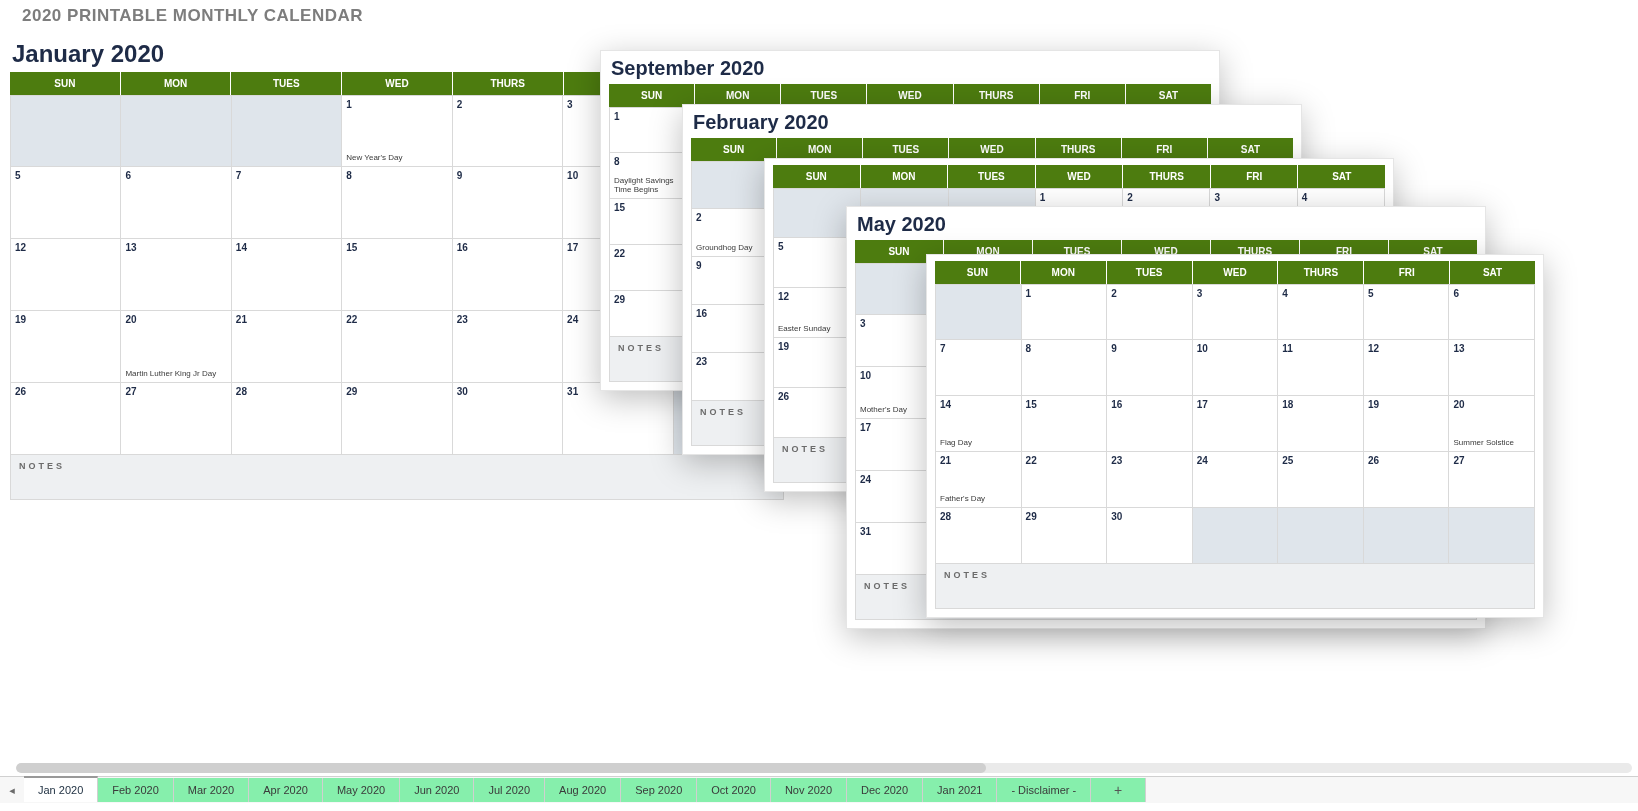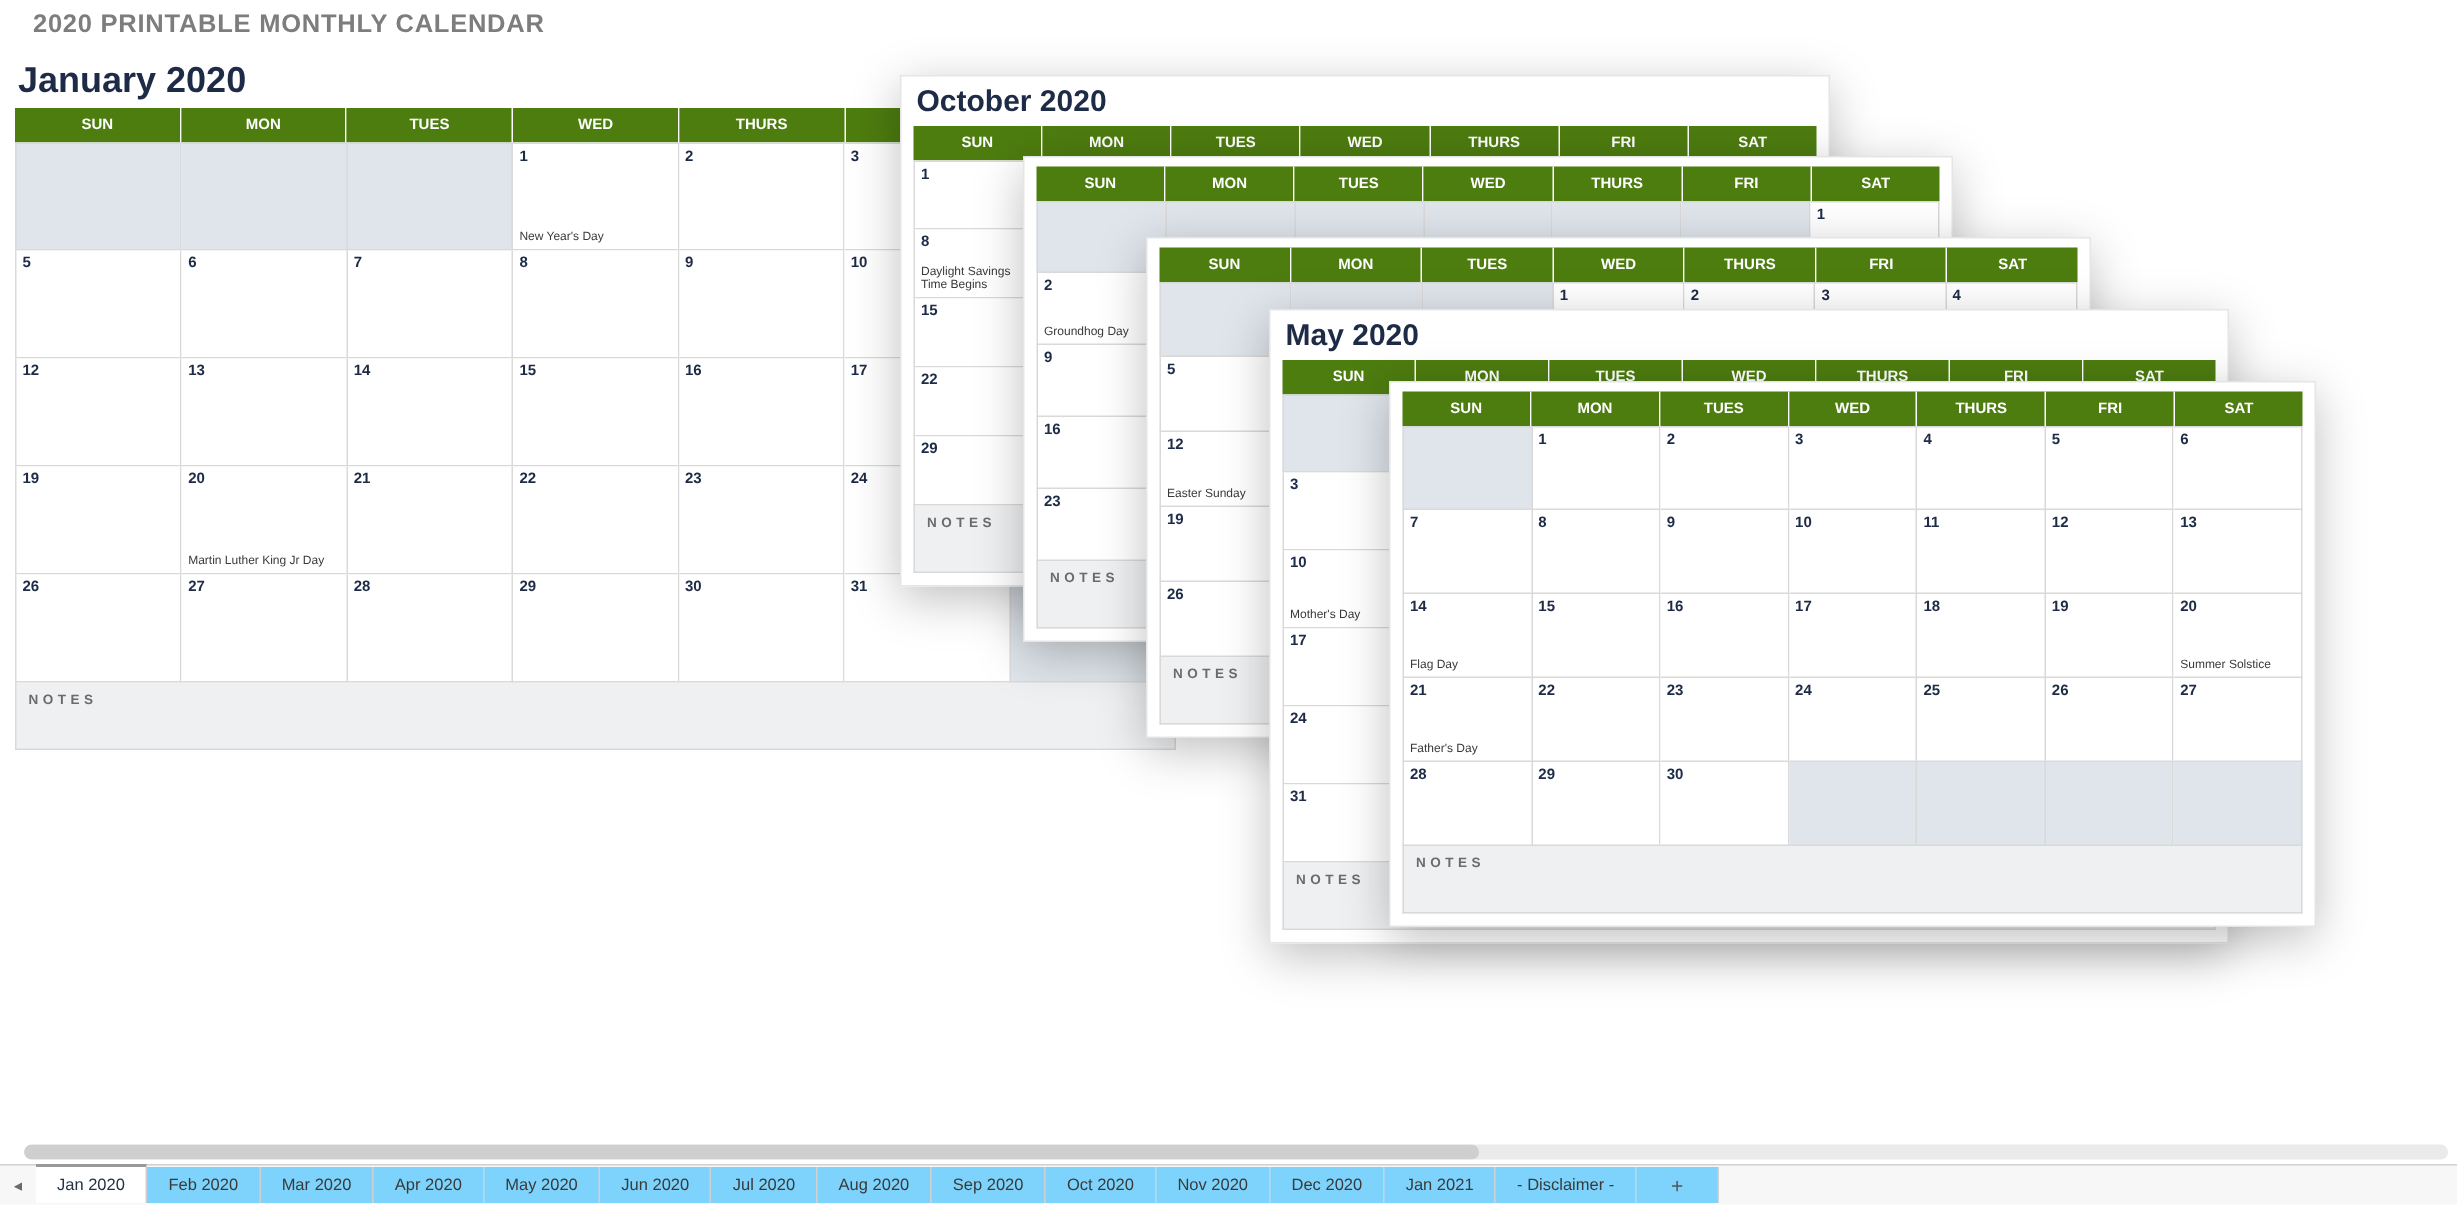--- a/index.html
+++ b/index.html
@@ -34,21 +34,21 @@
   #may{left:846px;top:178px;width:640px;}
   #may .cell{height:52px;}
   #jun{left:926px;top:226px;width:618px;}
   #jun .cell{height:56px;}
 
   
   .hscroll{position:absolute;left:16px;right:6px;top:735px;height:10px;background:#eaeaea;border-radius:5px;overflow:hidden;}
   .hscroll .thumb{height:100%;width:60%;background:#cfcfcf;border-radius:5px;}
   .tabs{position:absolute;left:0;right:0;top:748px;height:26px;display:flex;align-items:center;font-size:11px;color:#3a3a3a;background:#f7f7f7;border-top:1px solid #d0d0d0;}
   .tabs .nav{width:24px;text-align:center;color:#6b6b6b;cursor:default;}
-  .tab{padding:0 14px;height:24px;line-height:24px;border-right:1px solid #d0d0d0;background:#7dd3fc;white-space:nowrap;}
+  .tab{padding:0 14px;height:24px;line-height:24px;border-right:1px solid #d0d0d0;background:#86efac;white-space:nowrap;}
   .tab.active{background:#fff;color:#234;border-top:2px solid #999;margin-top:-2px;}
   .tab.add{width:26px;text-align:center;font-size:14px;color:#555;}
 </style>
 </head>
 <body>
 
 <div class="page-title">2020 PRINTABLE MONTHLY CALENDAR</div>
 
 <div class="stage">
   <div id="jan" class="cal cal-main main">
@@ -169,21 +169,21 @@
           </div>
           <div class="cell">
             <div class="num">31</div>
           </div>
           <div class="cell pad"></div>
         </div>
       </div>
       <div class="notes">NOTES</div>
     </div>
   <div id="mar" class="cal">
-      <div class="cal-title">October 2020</div>
+      <div class="cal-title">September 2020</div>
       <div class="wk">
         <div>SUN</div>
         <div>MON</div>
         <div>TUES</div>
         <div>WED</div>
         <div>THURS</div>
         <div>FRI</div>
         <div>SAT</div>
       </div>
       <div class="grid">
@@ -292,20 +292,21 @@
           </div>
           <div class="cell pad"></div>
           <div class="cell pad"></div>
           <div class="cell pad"></div>
           <div class="cell pad"></div>
         </div>
       </div>
       <div class="notes">NOTES</div>
     </div>
   <div id="feb" class="cal">
+      <div class="cal-title">February 2020</div>
       <div class="wk">
         <div>SUN</div>
         <div>MON</div>
         <div>TUES</div>
         <div>WED</div>
         <div>THURS</div>
         <div>FRI</div>
         <div>SAT</div>
       </div>
       <div class="grid">

